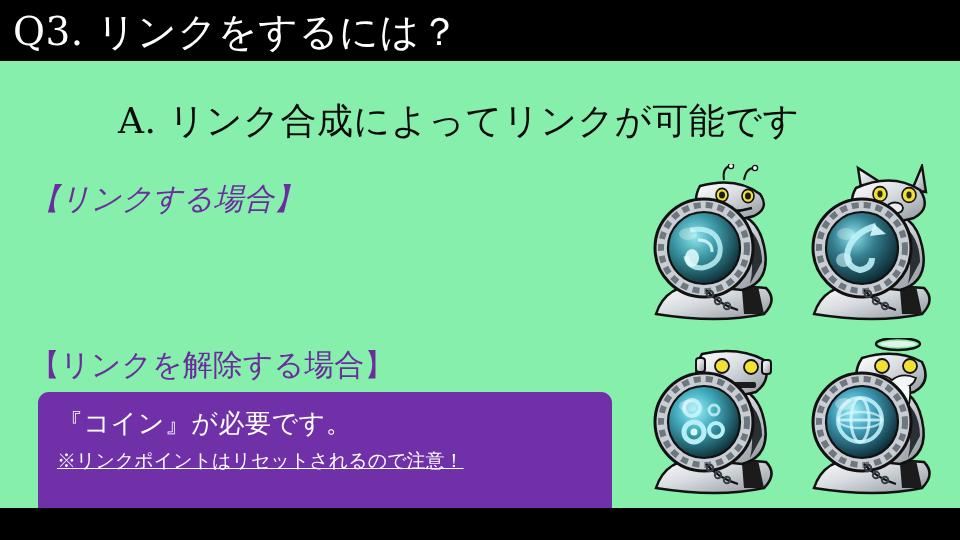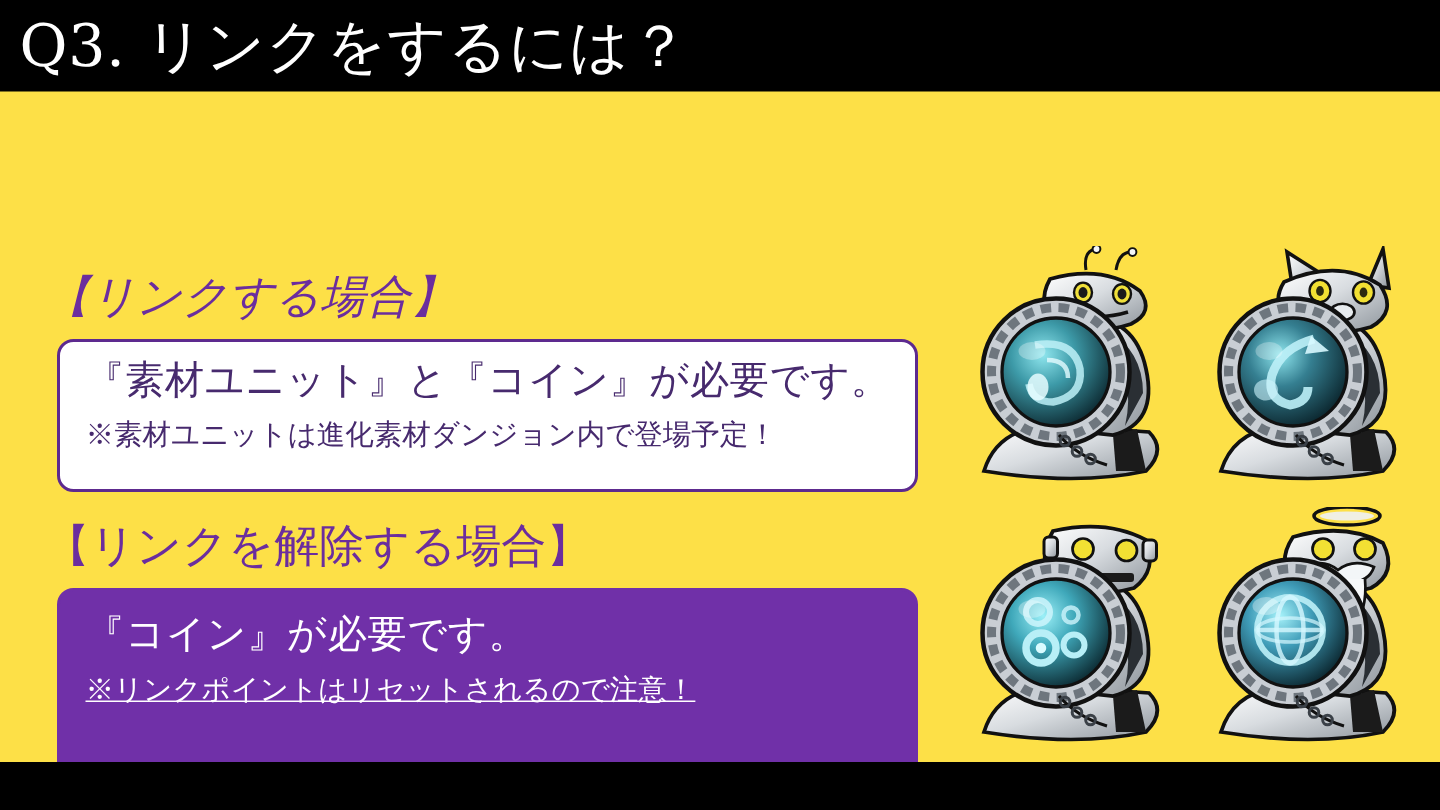--- a/index.html
+++ b/index.html
@@ -10,21 +10,21 @@
   body {
     width: 960px;
     height: 540px;
     overflow: hidden;
     font-family: "DejaVu Serif", "Liberation Serif", serif;
   }
   #slide {
     position: relative;
     width: 960px;
     height: 540px;
-    background: #fde047;
+    background: #86efac;
     overflow: hidden;
   }
 
   
   #title-band {
     position: absolute;
     left: 0; top: 0;
     width: 960px;
     height: 61px;
     background: #000000;
@@ -147,27 +147,24 @@
 </style>
 </head>
 <body>
 
 <div id="slide">
 
   <div id="title-band">
     <div id="title-text">Q3. リンクをするには？</div>
   </div>
 
+  <div id="answer-line">A. リンク合成によってリンクが可能です</div>
 
   <div class="section-heading" id="heading-link">【リンクする場合】</div>
 
-  <div class="info-box" id="box-link">
-    <div class="box-main">『素材ユニット』と『コイン』が必要です。</div>
-    <div class="box-note">※素材ユニットは進化素材ダンジョン内で登場予定！</div>
-  </div>
 
   <div class="section-heading" id="heading-unlink">【リンクを解除する場合】</div>
 
   <div class="info-box" id="box-unlink">
     <div class="box-main">『コイン』が必要です。</div>
     <div class="box-note">※リンクポイントはリセットされるので注意！</div>
   </div>
 
   <div id="creatures">
 

